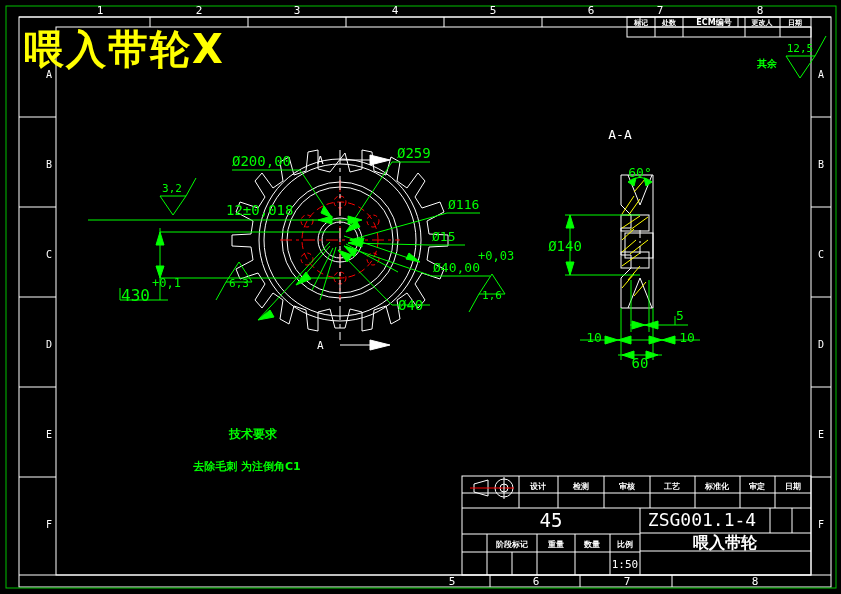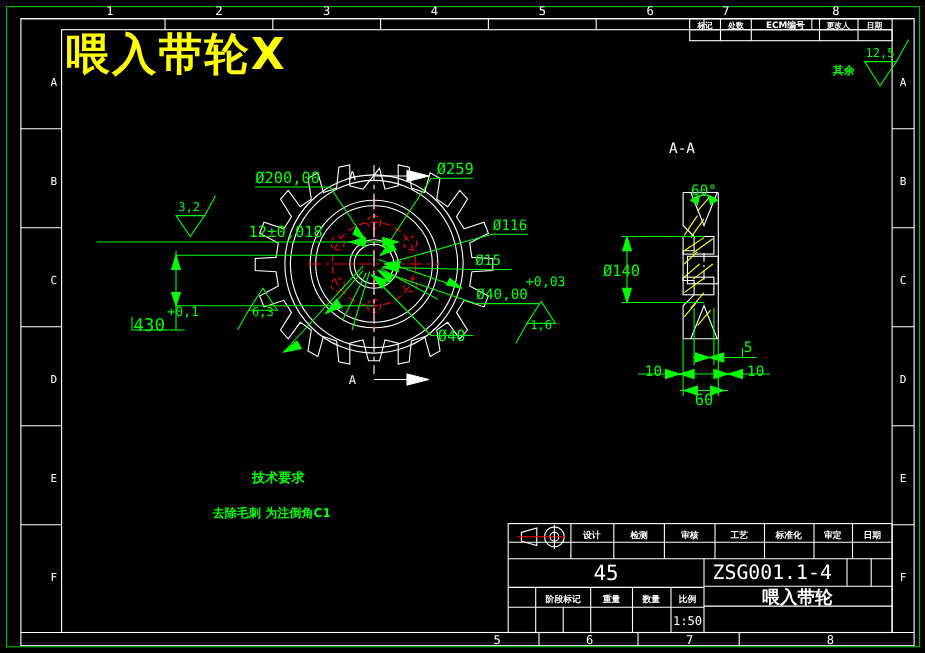--- a/index.html
+++ b/index.html
@@ -1,21 +1,21 @@
 <!DOCTYPE html>
 <html><head>
 <meta charset="utf-8">
 <style>
   html,body{margin:0;padding:0;background:#000;}
   body{width:841px;height:594px;overflow:hidden;
        font-family:"DejaVu Sans","Liberation Sans",sans-serif;}
   #stage{position:relative;width:841px;height:594px;background:#000;}
   #stage svg{position:absolute;left:0;top:0;}
   .ttl{position:absolute;color:#ffff00;font-family:"DejaVu Sans",sans-serif;
-       font-size:40px;font-weight:bold;letter-spacing:2px;white-space:nowrap;margin-left:36px;}
+       font-size:40px;font-weight:bold;letter-spacing:2px;white-space:nowrap;}
   .grn{fill:#00ff00;font-family:"DejaVu Sans Mono","Liberation Mono",monospace;}
   .grnhz{fill:#00ff00;font-family:"DejaVu Sans",sans-serif;font-weight:bold;}
   .wht{fill:#ffffff;font-family:"DejaVu Sans Mono","Liberation Mono",monospace;}
   .whthz{fill:#ffffff;font-family:"DejaVu Sans",sans-serif;font-weight:bold;}
 </style>
 </head>
 <body>
 
 <div id="stage">
 

